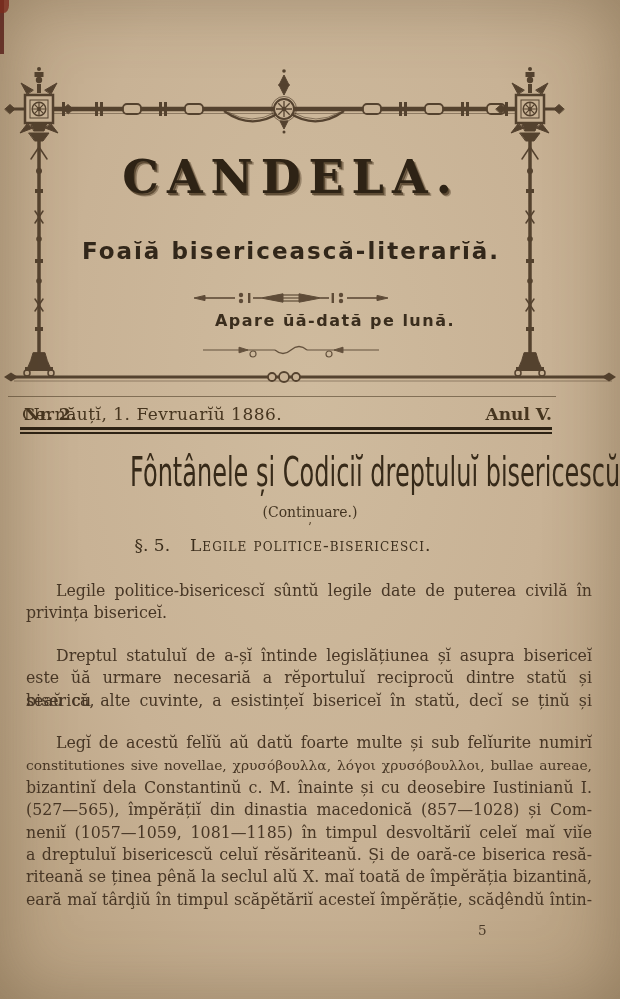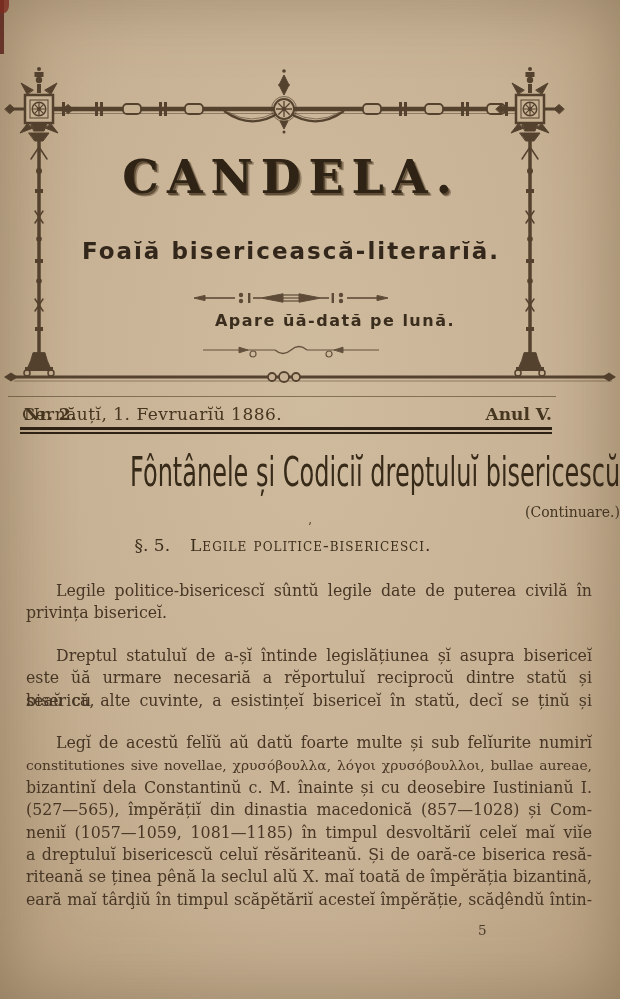--- a/index.html
+++ b/index.html
@@ -28,21 +28,21 @@
   .issuebar{position:absolute;top:404px;left:22px;width:530px;height:22px;font-size:17px;text-decoration:underline;}
   .issuebar .nr{position:absolute;left:2px;font-weight:bold;}
   .issuebar .date{position:absolute;left:0;width:100%;text-align:left;letter-spacing:.5px;}
   .issuebar .an{position:absolute;right:0;font-weight:bold;}
   .thickrule{position:absolute;top:427px;left:20px;width:532px;height:7px;
     background:linear-gradient(to bottom,#2d2214 0 3.5px,rgba(0,0,0,0) 3.5px 4.8px,#2d2214 4.8px 7px);}
   
   .atitle{position:absolute;top:449px;left:10px;width:600px;text-align:center;white-space:nowrap;
     font-family:"DejaVu Sans", sans-serif;font-weight:normal;font-size:40px;color:#372a19;
     transform:scaleX(.60);transform-origin:50% 50%;}
-  .cont{position:absolute;top:504px;left:0;width:620px;text-align:right;font-size:14px;color:#443522;}
+  .cont{position:absolute;top:504px;left:0;width:620px;text-align:center;font-size:14px;color:#443522;}
   .stray{position:absolute;top:521px;left:0;width:620px;text-align:center;font-size:12px;color:#55432c;}
   .secthead{position:absolute;top:535px;left:0;width:566px;text-align:center;font-size:17px;color:#3c2e1c;}
   .secthead .num{margin-right:20px;}
   .secthead .sc{font-variant:small-caps;letter-spacing:1px;}
   .body{position:absolute;top:560px;left:26px;width:566px;font-size:15.8px;color:#473625;}
   .bodyline{height:22.4px;line-height:22.4px;text-align:justify;text-align-last:justify;white-space:normal;}
   .bodyline.first{text-indent:30px;margin-top:20px;}
   .bodyline.lastline{text-align-last:left;}
   .bodyline.greek{font-size:13.8px;}
   .pagenum{position:absolute;top:922px;left:478px;font-size:13.5px;color:#4a3a28;}

